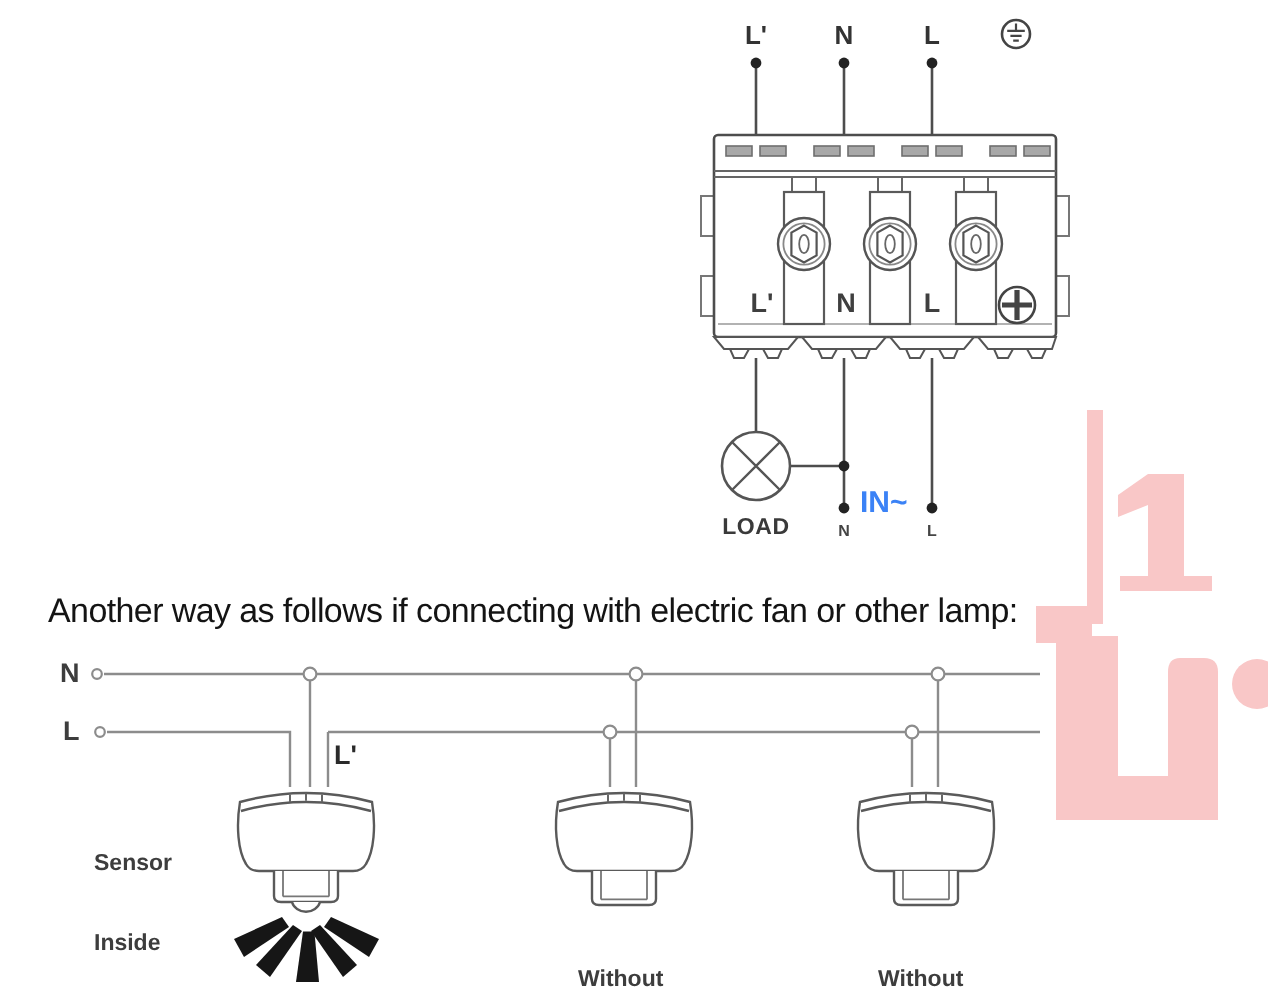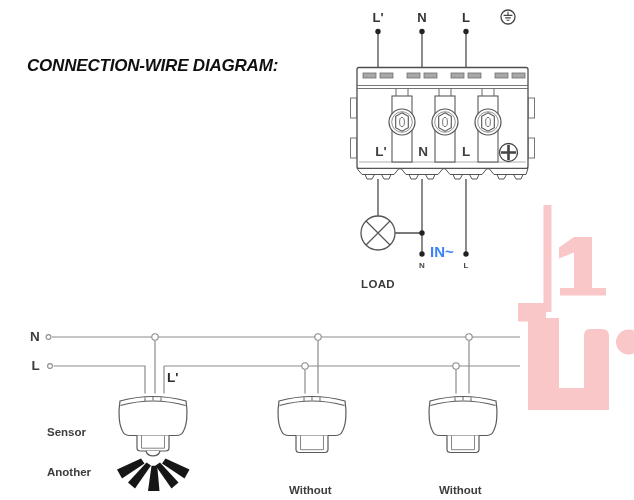--- a/index.html
+++ b/index.html
@@ -164,43 +164,43 @@
     <g fill="#fff" stroke="#5a5a5a" stroke-width="1.2">
       <path d="M430,401 Q463,392 496,401 C498,413 497,425.5 493,432 Q491,435.5 486.5,435.5 L439.5,435.5 Q435,435.5 433,432 C429,425.5 428,413 430,401 Z"></path>
       <path d="M430.5,405.5 Q463,396.5 495.5,405.5" fill="none"></path>
       <path d="M455,397.3 V401 M463,396.7 V400.4 M471,397.3 V401" fill="none" stroke="#666" stroke-width="1"></path>
       <path d="M447,435.5 V449.5 Q447,452.5 450.5,452.5 L475.5,452.5 Q479,452.5 479,449.5 V435.5"></path>
       <path d="M451.5,435.5 V449.7 M474.5,435.5 V449.7 M451.5,449.7 H474.5" fill="none" stroke="#777" stroke-width="0.9"></path>
     </g>
   </g>
 </svg>
 
-<div class="lbl title" style="left:27px;top:56px;">CONNECTION-WIRE DIAGRAM:</div>
 
 <div class="lbl termtop ctr" style="left:378px;top:10px;">L'</div>
 <div class="lbl termtop ctr" style="left:422px;top:10px;">N</div>
 <div class="lbl termtop ctr" style="left:466px;top:10px;">L</div>
 
 <div class="lbl blklbl ctr" style="left:381px;top:144px;">L'</div>
 <div class="lbl blklbl ctr" style="left:423px;top:144px;">N</div>
 <div class="lbl blklbl ctr" style="left:466px;top:144px;">L</div>
 
-<div class="lbl load ctr" style="left:378px;top:258px;margin-top:20px;">LOAD</div>
+<div class="lbl load ctr" style="left:378px;top:258px;">LOAD</div>
 <div class="lbl tiny ctr" style="left:422px;top:261px;">N</div>
 <div class="lbl inlbl" style="left:430px;top:243px;">IN~</div>
 <div class="lbl tiny ctr" style="left:466px;top:261px;">L</div>
 
+<div class="lbl subtitle" style="left:24px;top:296px;">Another way as follows if connecting with electric fan or other lamp:</div>
 
 <div class="lbl wirelbl" style="left:30px;top:329px;">N</div>
 <div class="lbl wirelbl" style="left:31.5px;top:357.5px;">L</div>
 <div class="lbl wirelbl" style="left:167px;top:369.5px;color:#2a2a2a;">L'</div>
 
 <div class="lbl caption" style="left:47px;top:398.5px;">
   <div>Sensor</div>
-  <div>Another</div>
+  <div>Inside</div>
 </div>
 <div class="lbl caption" style="left:289px;top:456.5px;">
   <div>Without</div>
   
 </div>
 <div class="lbl caption" style="left:439px;top:456.5px;">
   <div>Without</div>
   
 </div>
 

